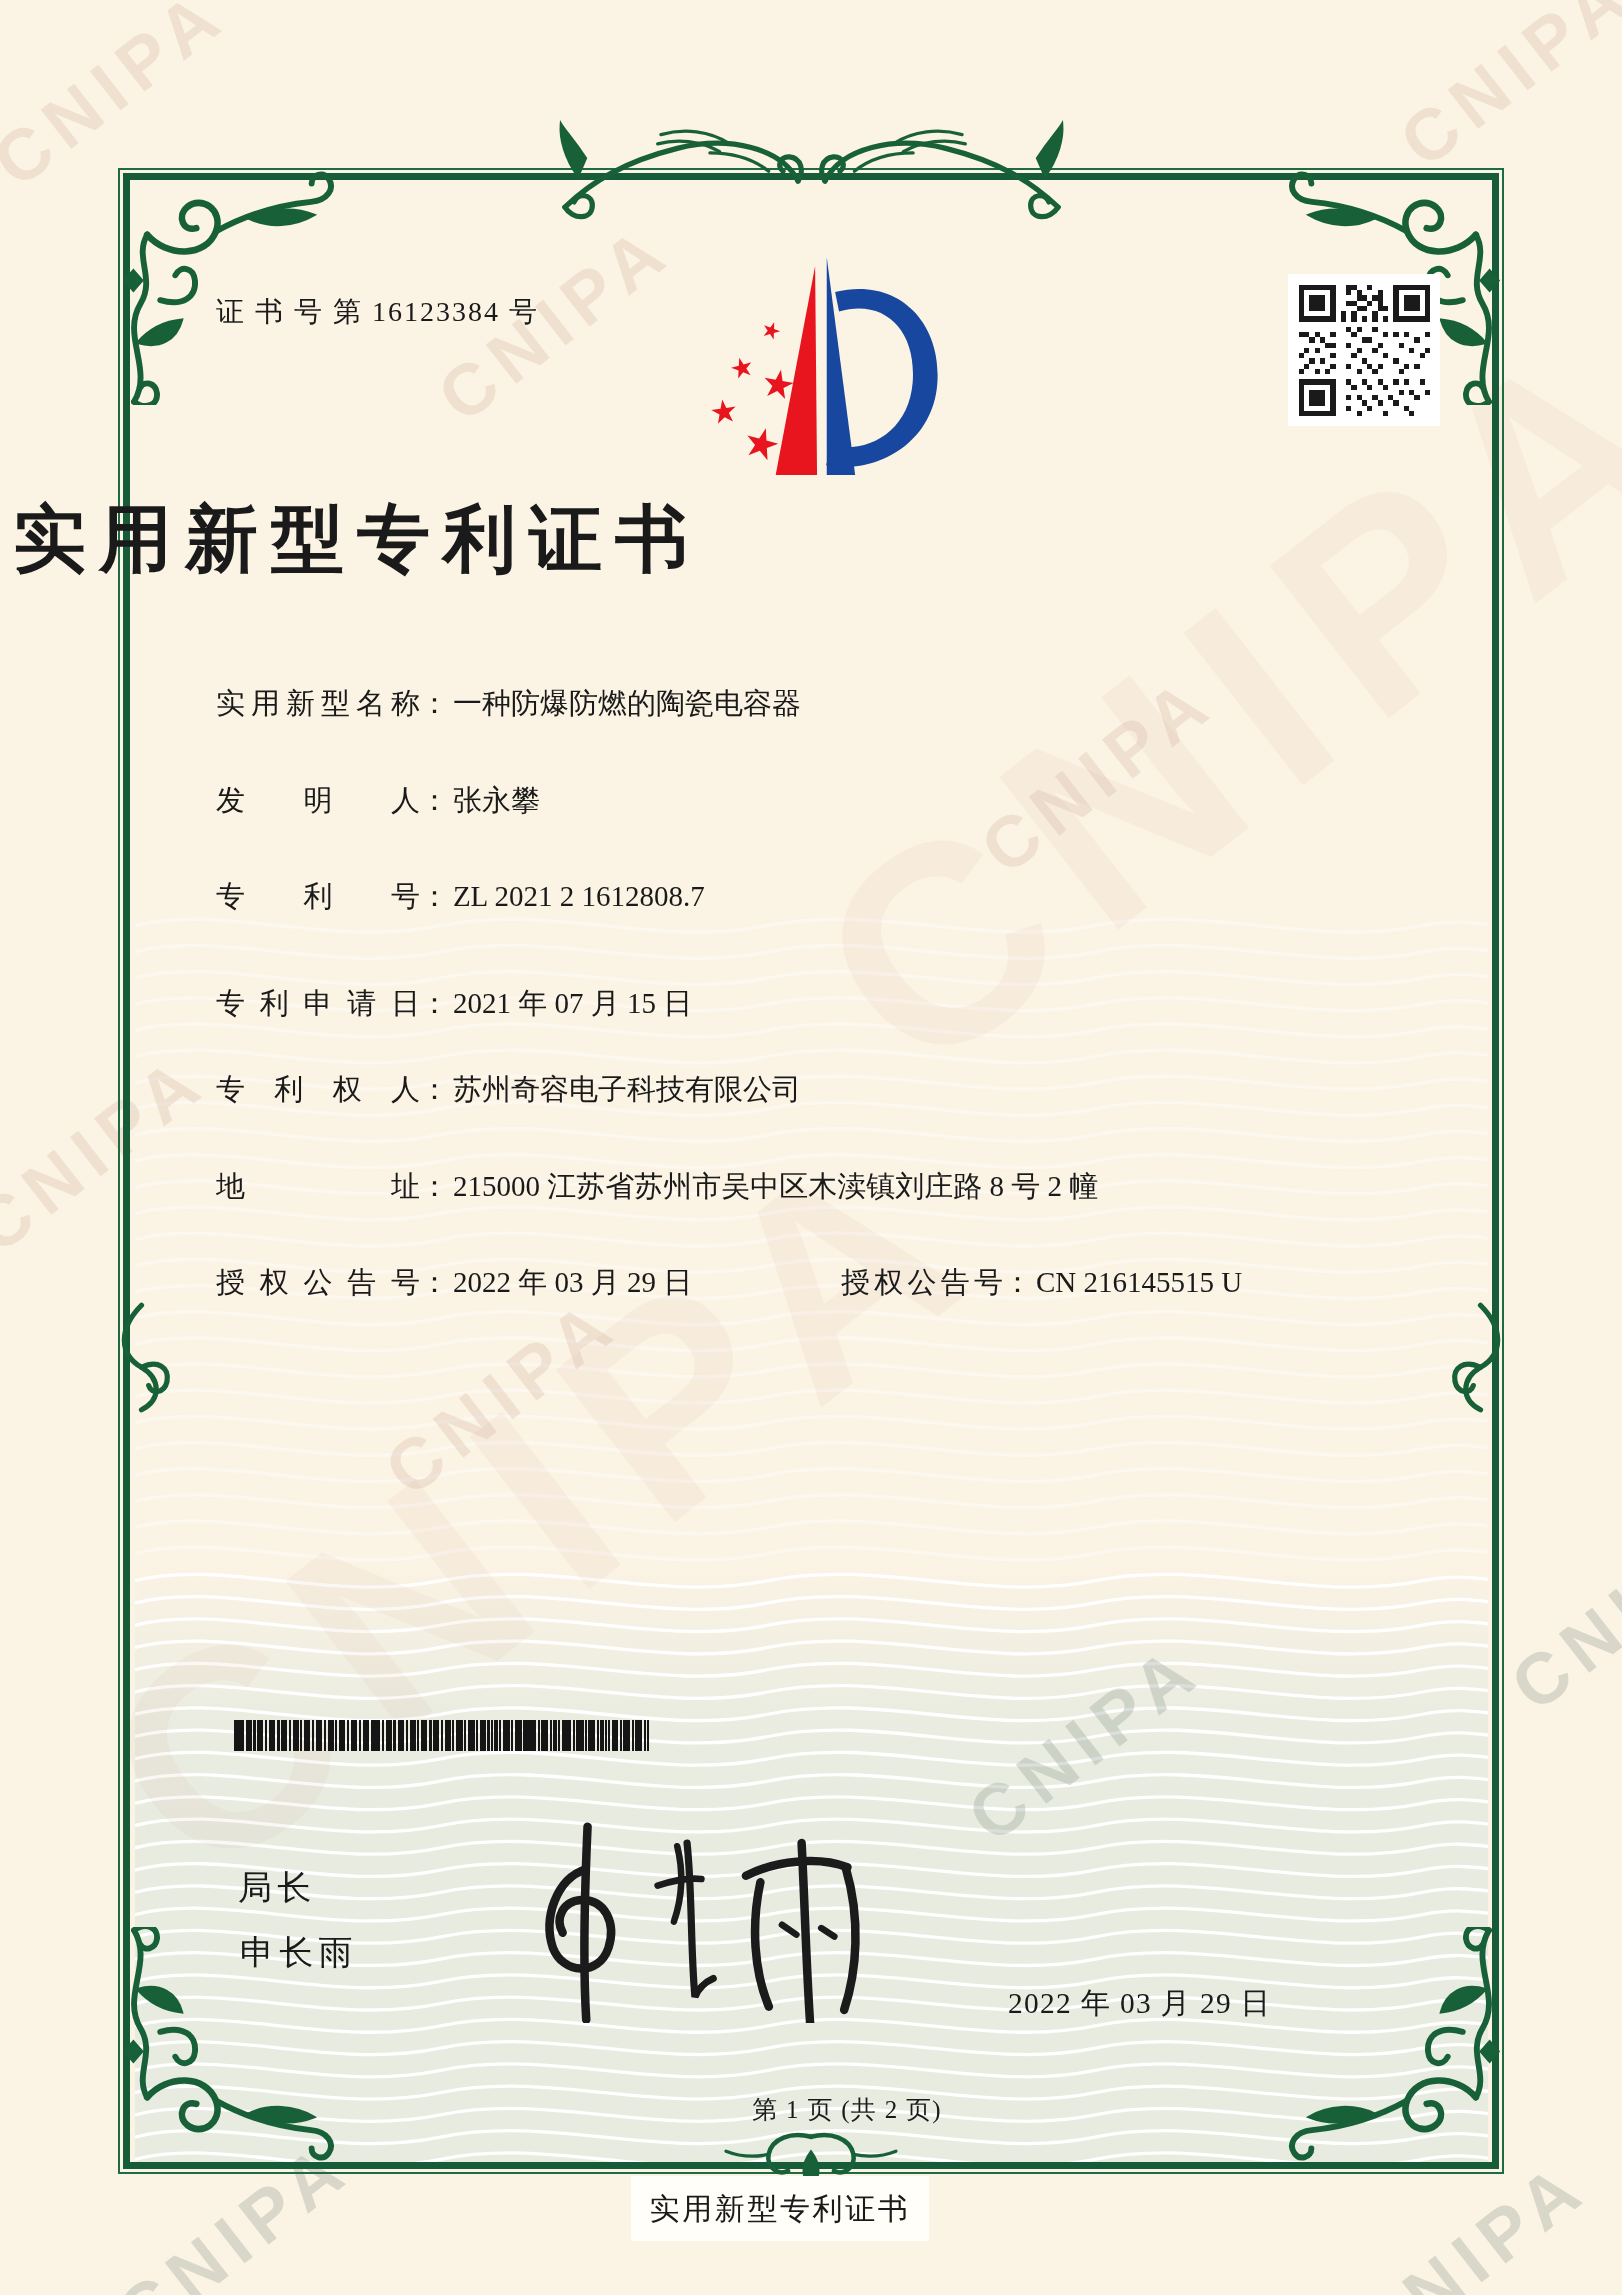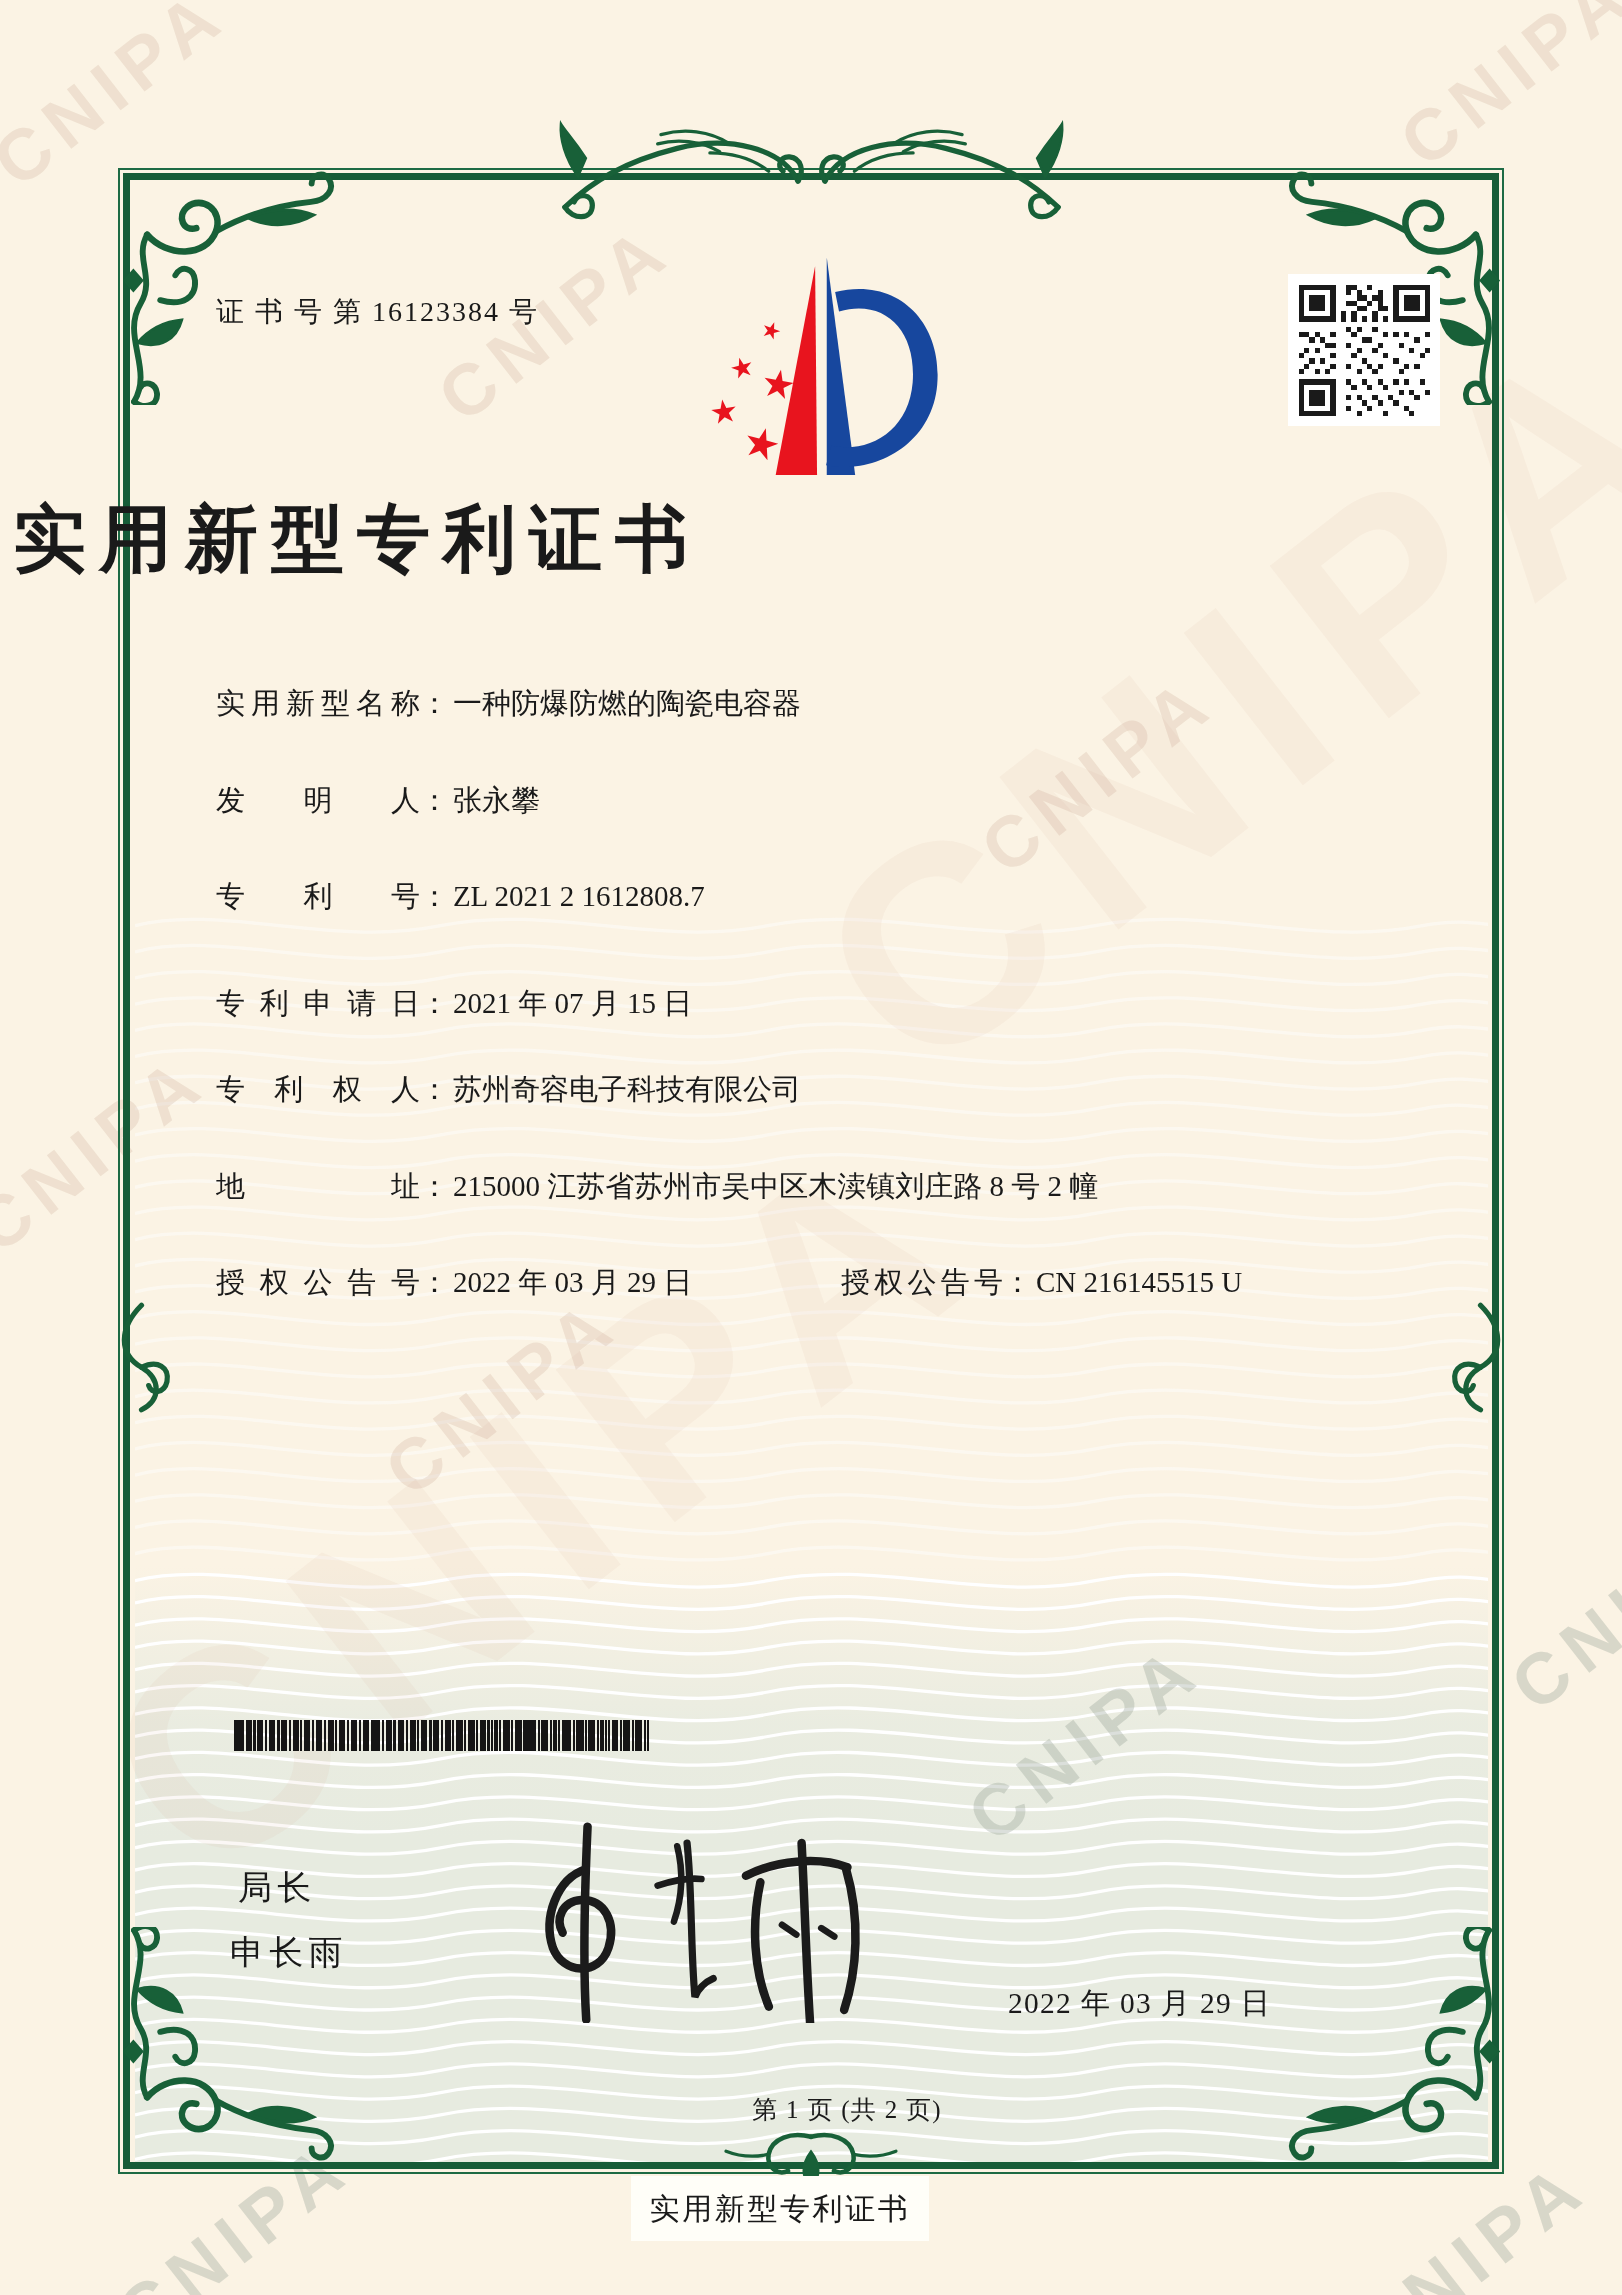--- a/index.html
+++ b/index.html
@@ -81,21 +81,21 @@
   .barcode{
     left:234px;top:1720px;width:415px;height:31px;
     background-image:
       repeating-linear-gradient(90deg,#151515 0 2px,transparent 2px 3.9px),
       repeating-linear-gradient(90deg,#151515 0 4.6px,transparent 4.6px 11.8px),
       repeating-linear-gradient(90deg,transparent 0 6.5px,#151515 6.5px 7.9px,transparent 7.9px 19px);
   }
 
   
   .chief-title{left:238px;top:1865px;font-size:34px;letter-spacing:5.2px;}
-  .chief-name{left:230px;top:1930px;font-size:34px;letter-spacing:5.2px;}
+  .chief-name{left:240px;top:1930px;font-size:34px;letter-spacing:5.2px;}
   .sig{left:484px;top:1807px;width:393px;height:216px;}
   .sign-date{left:1008px;top:1984px;font-size:29.4px;letter-spacing:1.3px;}
   .page-info{left:615px;top:2093px;width:327px;text-align:right;font-size:25px;letter-spacing:1.3px;}
 
   
   .footer-band{left:631px;top:2176px;width:298px;height:65px;background:#fffef8;}
   .footer-note{left:631px;top:2176px;width:298px;height:65px;line-height:65px;text-align:center;font-size:30px;letter-spacing:2.6px;}
 </style>
 </head>
 <body>

